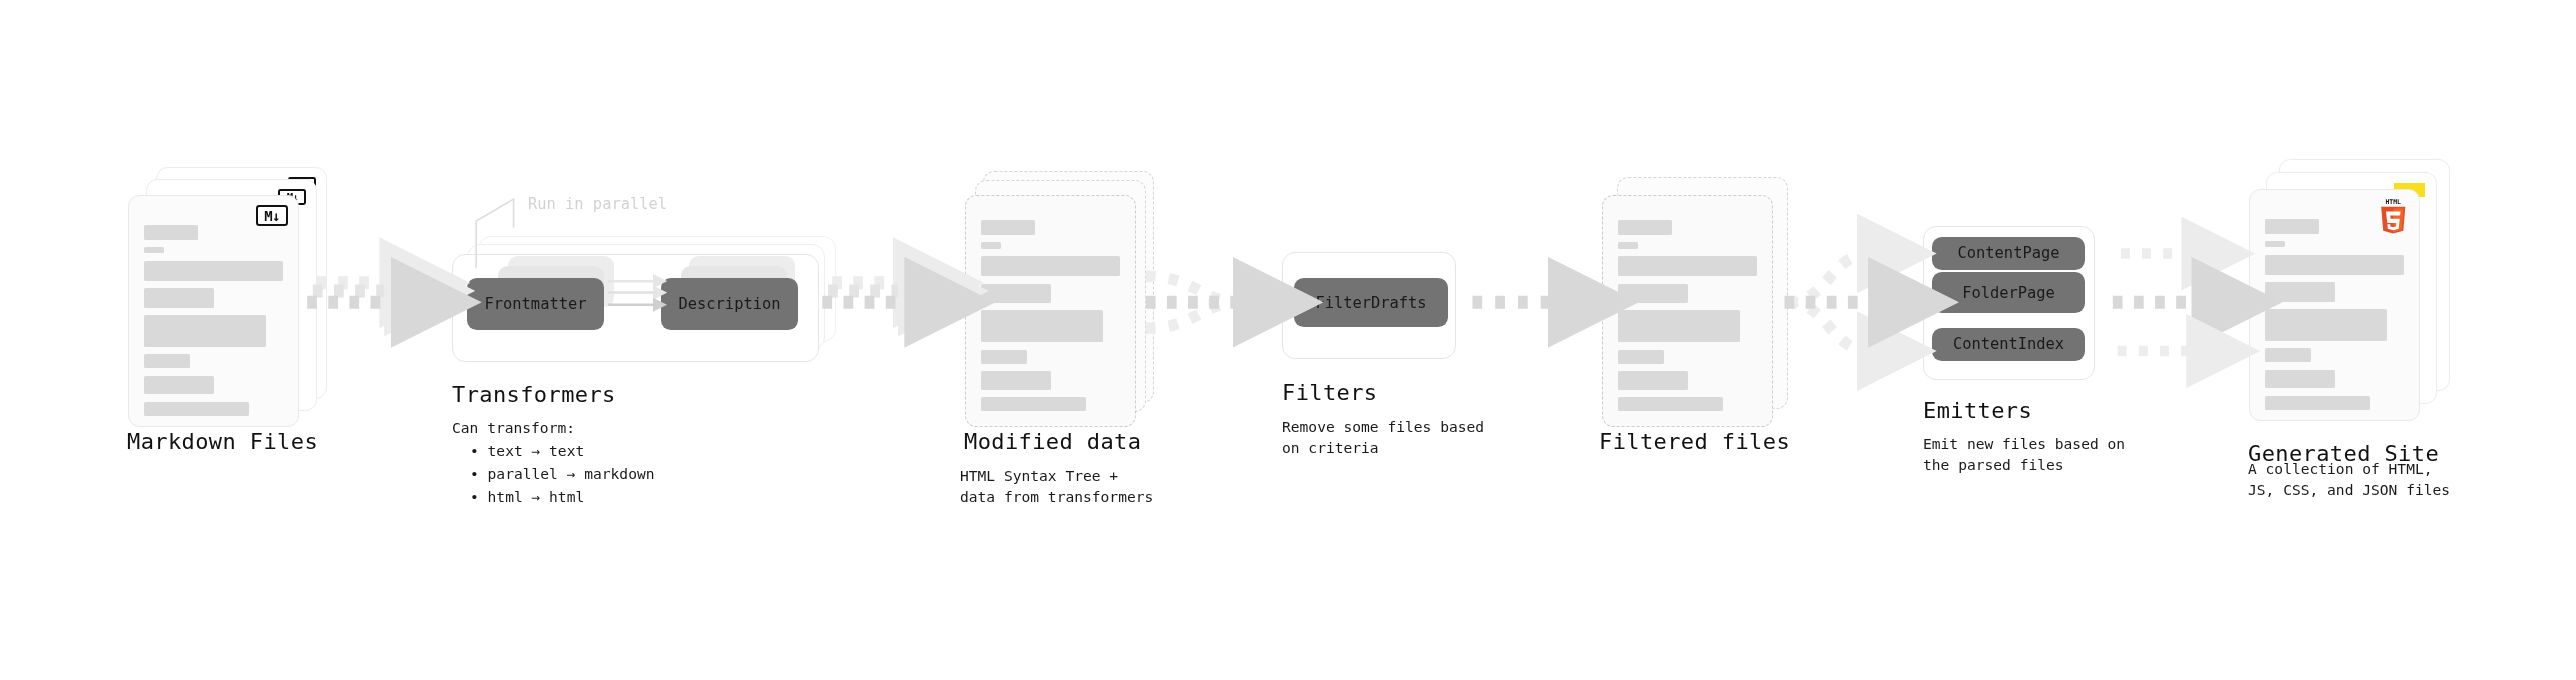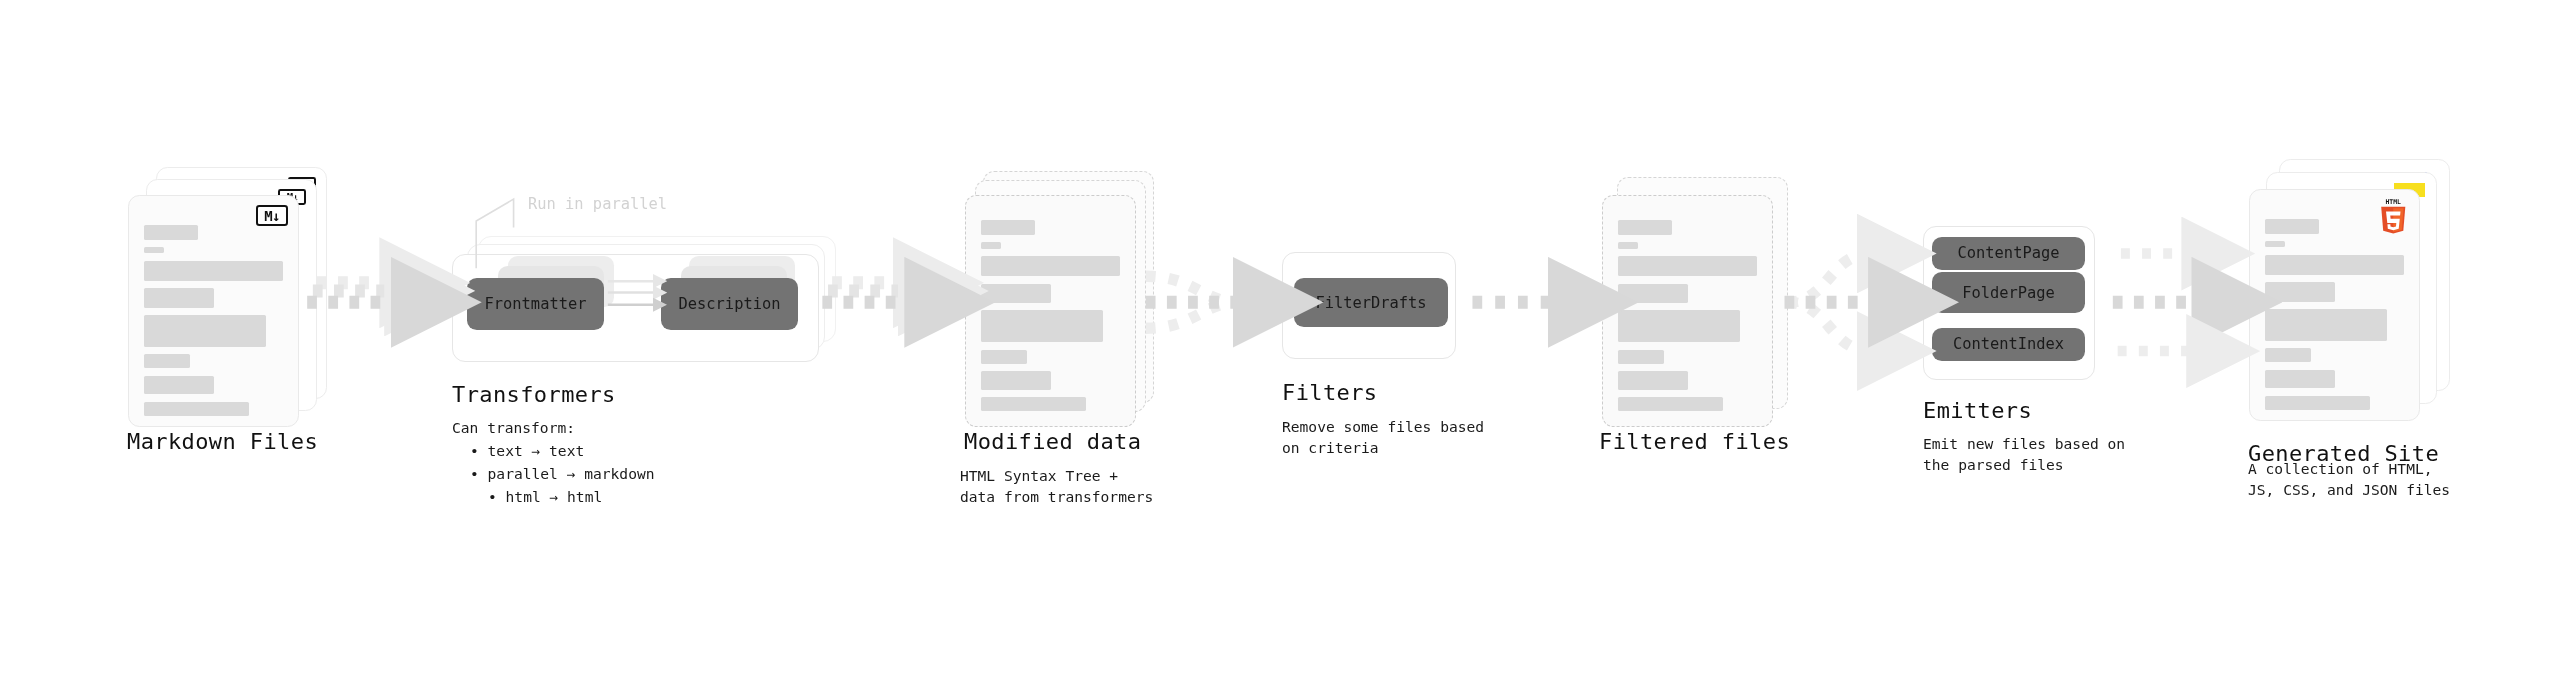--- a/index.html
+++ b/index.html
@@ -117,21 +117,21 @@
     <div class="pill" style="left:467px;top:278px;width:137px;height:52px;">Frontmatter</div>
 
     <div class="pill" style="left:689px;top:256px;width:106px;height:51px;background:#ededed;"></div>
     <div class="pill" style="left:681px;top:266px;width:106px;height:51px;background:#e6e6e6;"></div>
     <div class="pill" style="left:661px;top:278px;width:137px;height:52px;">Description</div>
 
     <div class="title" style="left:452px;top:382px;">Transformers</div>
     <div class="sub" style="left:452px;top:417px;">Can transform:</div>
     <div class="sub" style="left:470px;top:440px;">• text → text</div>
     <div class="sub" style="left:470px;top:463px;">• parallel → markdown</div>
-    <div class="sub" style="left:488px;top:486px;text-align:center;">• html → html</div>
+    <div class="sub" style="left:470px;top:486px;text-align:center;">• html → html</div>
   </div>
 
   <div class="node">
     <div class="sheet dashed" style="left:983px;top:171px;"></div>
     <div class="sheet dashed" style="left:975px;top:180px;"></div>
     <div class="doc dashed" style="left:965px;top:195px;">
       <div class="lines" style="top:24.4px;">
         <div class="bar" style="width:54px;height:14.6px;"></div>
         <div class="bar" style="width:19.5px;height:6.5px;"></div>
         <div class="bar" style="width:100%;height:20.3px;"></div>

